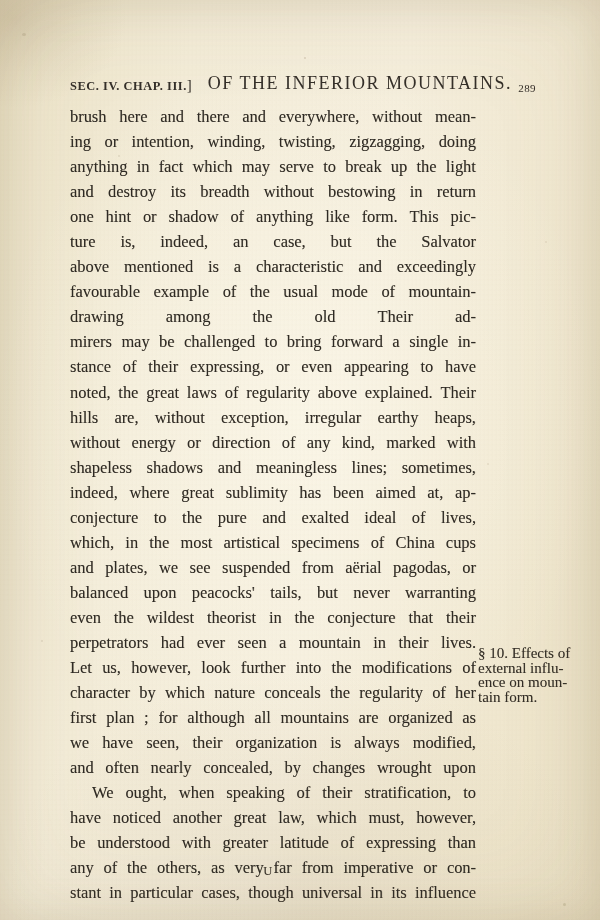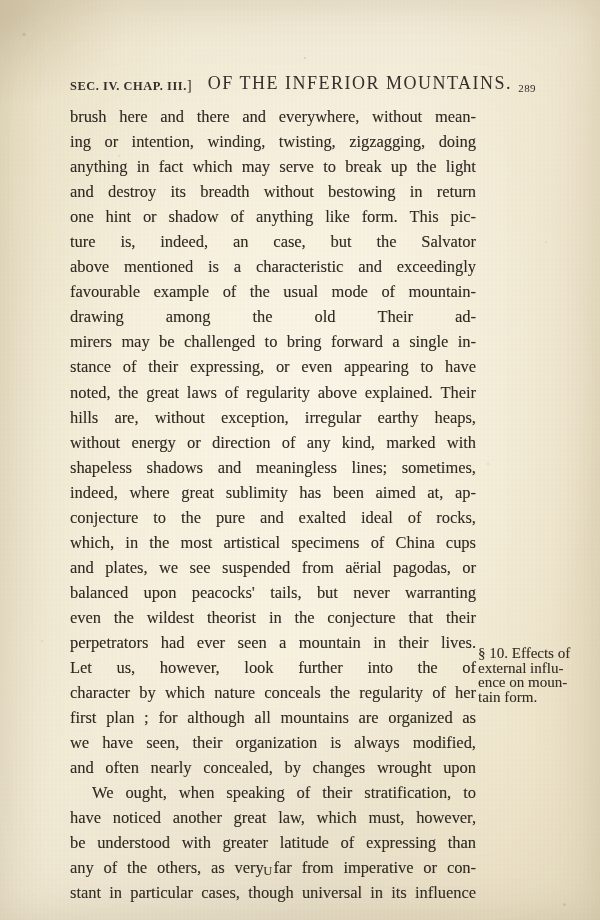--- a/index.html
+++ b/index.html
@@ -189,27 +189,27 @@
       <div class="ln just"><span class="w">above</span><span class="w">mentioned</span><span class="w">is</span><span class="w">a</span><span class="w">characteristic</span><span class="w">and</span><span class="w">exceedingly</span></div>
       <div class="ln just"><span class="w">favourable</span><span class="w">example</span><span class="w">of</span><span class="w">the</span><span class="w">usual</span><span class="w">mode</span><span class="w">of</span><span class="w">mountain-</span></div>
       <div class="ln just"><span class="w">drawing</span><span class="w">among</span><span class="w">the</span><span class="w">old</span><span class="w">Their</span><span class="w">ad-</span></div>
       <div class="ln just"><span class="w">mirers</span><span class="w">may</span><span class="w">be</span><span class="w">challenged</span><span class="w">to</span><span class="w">bring</span><span class="w">forward</span><span class="w">a</span><span class="w">single</span><span class="w">in-</span></div>
       <div class="ln just"><span class="w">stance</span><span class="w">of</span><span class="w">their</span><span class="w">expressing,</span><span class="w">or</span><span class="w">even</span><span class="w">appearing</span><span class="w">to</span><span class="w">have</span></div>
       <div class="ln just"><span class="w">noted,</span><span class="w">the</span><span class="w">great</span><span class="w">laws</span><span class="w">of</span><span class="w">regularity</span><span class="w">above</span><span class="w">explained.</span><span class="w">Their</span></div>
       <div class="ln just"><span class="w">hills</span><span class="w">are,</span><span class="w">without</span><span class="w">exception,</span><span class="w">irregular</span><span class="w">earthy</span><span class="w">heaps,</span></div>
       <div class="ln just"><span class="w">without</span><span class="w">energy</span><span class="w">or</span><span class="w">direction</span><span class="w">of</span><span class="w">any</span><span class="w">kind,</span><span class="w">marked</span><span class="w">with</span></div>
       <div class="ln just"><span class="w">shapeless</span><span class="w">shadows</span><span class="w">and</span><span class="w">meaningless</span><span class="w">lines;</span><span class="w">sometimes,</span></div>
       <div class="ln just"><span class="w">indeed,</span><span class="w">where</span><span class="w">great</span><span class="w">sublimity</span><span class="w">has</span><span class="w">been</span><span class="w">aimed</span><span class="w">at,</span><span class="w">ap-</span></div>
-      <div class="ln just"><span class="w">conjecture</span><span class="w">to</span><span class="w">the</span><span class="w">pure</span><span class="w">and</span><span class="w">exalted</span><span class="w">ideal</span><span class="w">of</span><span class="w">rocks,</span></div>
+      <div class="ln just"><span class="w">conjecture</span><span class="w">to</span><span class="w">the</span><span class="w">pure</span><span class="w">and</span><span class="w">exalted</span><span class="w">ideal</span><span class="w">of</span><span class="w">lives,</span></div>
       <div class="ln just"><span class="w">which,</span><span class="w">in</span><span class="w">the</span><span class="w">most</span><span class="w">artistical</span><span class="w">specimens</span><span class="w">of</span><span class="w">China</span><span class="w">cups</span></div>
       <div class="ln just"><span class="w">and</span><span class="w">plates,</span><span class="w">we</span><span class="w">see</span><span class="w">suspended</span><span class="w">from</span><span class="w">aërial</span><span class="w">pagodas,</span><span class="w">or</span></div>
       <div class="ln just"><span class="w">balanced</span><span class="w">upon</span><span class="w">peacocks'</span><span class="w">tails,</span><span class="w">but</span><span class="w">never</span><span class="w">warranting</span></div>
       <div class="ln just"><span class="w">even</span><span class="w">the</span><span class="w">wildest</span><span class="w">theorist</span><span class="w">in</span><span class="w">the</span><span class="w">conjecture</span><span class="w">that</span><span class="w">their</span></div>
       <div class="ln just"><span class="w">perpetrators</span><span class="w">had</span><span class="w">ever</span><span class="w">seen</span><span class="w">a</span><span class="w">mountain</span><span class="w">in</span><span class="w">their</span><span class="w">lives.</span></div>
-      <div class="ln just"><span class="w">Let</span><span class="w">us,</span><span class="w">however,</span><span class="w">look</span><span class="w">further</span><span class="w">into</span><span class="w">the</span><span class="w">of</span></div>
+      <div class="ln just"><span class="w">Let</span><span class="w">us,</span><span class="w">however,</span><span class="w">look</span><span class="w">further</span><span class="w">into</span><span class="w">the</span><span class="w">modifications</span><span class="w">of</span></div>
       <div class="ln just"><span class="w">character</span><span class="w">by</span><span class="w">which</span><span class="w">nature</span><span class="w">conceals</span><span class="w">the</span><span class="w">regularity</span><span class="w">of</span><span class="w">her</span></div>
       <div class="ln just"><span class="w">first</span><span class="w">plan</span><span class="w">;</span><span class="w">for</span><span class="w">although</span><span class="w">all</span><span class="w">mountains</span><span class="w">are</span><span class="w">organized</span><span class="w">as</span></div>
       <div class="ln just"><span class="w">we</span><span class="w">have</span><span class="w">seen,</span><span class="w">their</span><span class="w">organization</span><span class="w">is</span><span class="w">always</span><span class="w">modified,</span></div>
       <div class="ln just"><span class="w">and</span><span class="w">often</span><span class="w">nearly</span><span class="w">concealed,</span><span class="w">by</span><span class="w">changes</span><span class="w">wrought</span><span class="w">upon</span></div>
       <div class="ln just indent"><span class="w">We</span><span class="w">ought,</span><span class="w">when</span><span class="w">speaking</span><span class="w">of</span><span class="w">their</span><span class="w">stratification,</span><span class="w">to</span></div>
       <div class="ln just"><span class="w">have</span><span class="w">noticed</span><span class="w">another</span><span class="w">great</span><span class="w">law,</span><span class="w">which</span><span class="w">must,</span><span class="w">however,</span></div>
       <div class="ln just"><span class="w">be</span><span class="w">understood</span><span class="w">with</span><span class="w">greater</span><span class="w">latitude</span><span class="w">of</span><span class="w">expressing</span><span class="w">than</span></div>
       <div class="ln just"><span class="w">any</span><span class="w">of</span><span class="w">the</span><span class="w">others,</span><span class="w">as</span><span class="w">very</span><span class="w">far</span><span class="w">from</span><span class="w">imperative</span><span class="w">or</span><span class="w">con-</span></div>
       <div class="ln just"><span class="w">stant</span><span class="w">in</span><span class="w">particular</span><span class="w">cases,</span><span class="w">though</span><span class="w">universal</span><span class="w">in</span><span class="w">its</span><span class="w">influence</span></div>
     </div>

